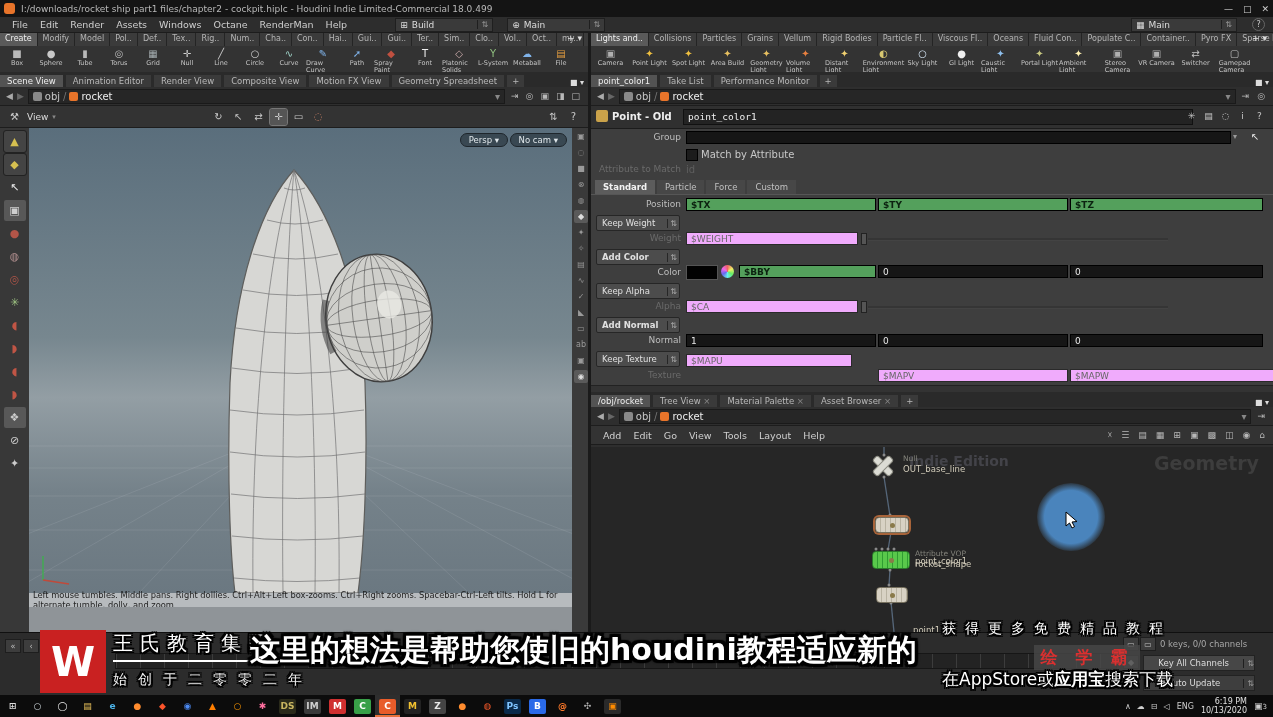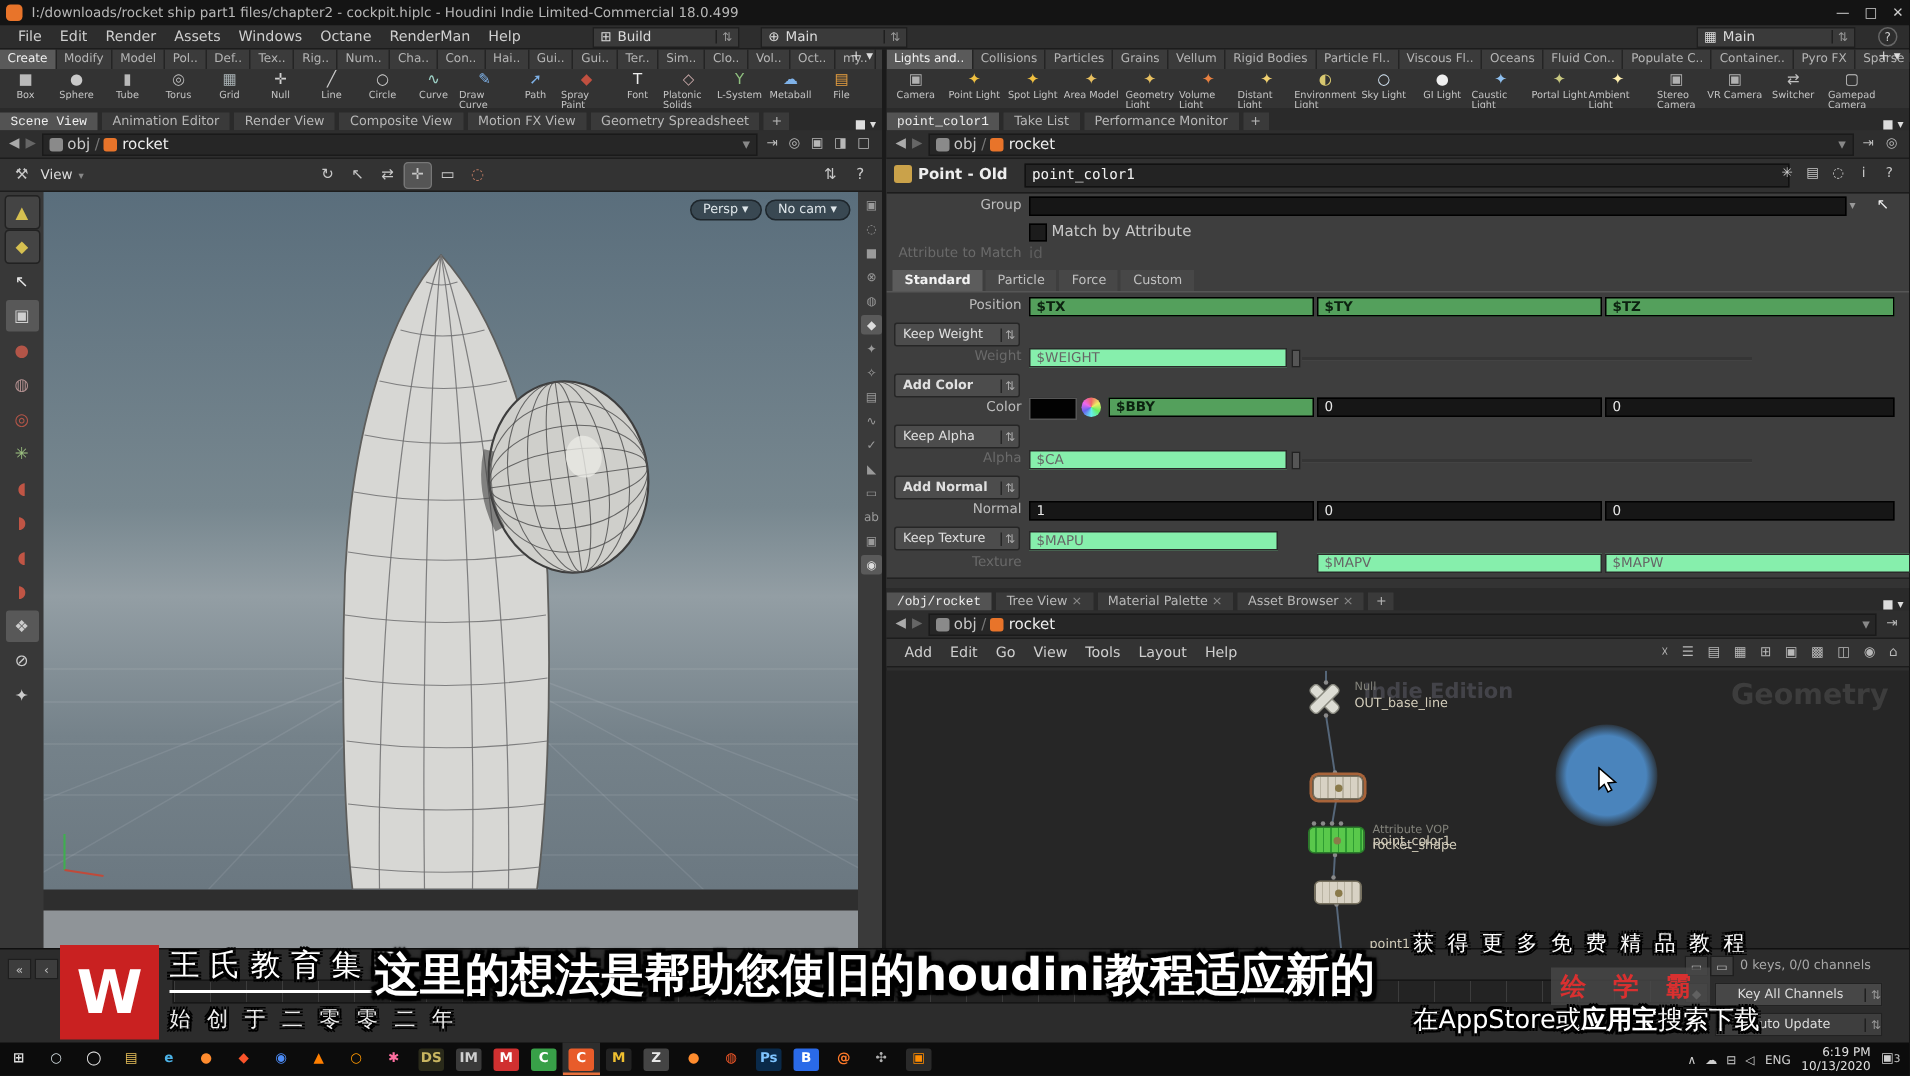--- a/index.html
+++ b/index.html
@@ -25,21 +25,21 @@
   .tab{background:#3b3b3b;color:#b5b5b5;font-size:8px;padding:1px 5px;margin-right:1px;white-space:nowrap;}
   .tab.sel{background:#5a5a5a;color:#f0f0f0;}
   .tab-more{color:#ddd;font-size:9px;padding:0 4px;}
   .toolrow{display:flex;height:26px;align-items:flex-start;overflow:hidden;padding-top:1px;}
   .tool{display:flex;flex-direction:column;align-items:center;flex:0 0 auto;color:#c4c4c4;}
   .ticon{height:13px;display:flex;align-items:center;justify-content:center;font-size:10px;}
   .tlabel{font-size:6.5px;line-height:6.5px;white-space:pre-line;}
   
   .ptabrow{top:72px;height:15px;background:#2a2a2a;display:flex;align-items:flex-end;overflow:hidden;}
   .ptab{background:#3a3a3a;color:#b8b8b8;font-size:8.5px;padding:1px 7px;margin-right:3px;white-space:nowrap;}
-  .ptab.sel{background:#535353;color:#eee;font-family:Liberation Mono, monospace;}
+  .ptab.sel{background:#535353;color:#eee;}
   .ptab-right{margin-left:auto;color:#ddd;font-size:8px;padding-right:4px;}
   
   .pathbar{height:19px;background:#2e2e2e;border-bottom:1px solid #1d1d1d;display:flex;align-items:center;
            gap:4px;padding:0 6px;box-sizing:border-box;}
   .navarr{color:#aaa;font-size:9px;}
   .crumb{display:flex;align-items:center;gap:3px;background:#262626;border:1px solid #1a1a1a;
          height:13px;padding:0 4px;flex:1;}
   .ci{width:9px;height:9px;border-radius:2px;display:inline-block;}
   .pb-ico{color:#b8b8b8;font-size:9px;padding:0 2px;}
   
@@ -62,21 +62,21 @@
            font-size:8.5px;padding:1px 8px;}
   .helpstrip{background:#b7bbbe;color:#1f1f1f;font-size:8.3px;display:flex;align-items:center;padding:0 4px;box-sizing:border-box;}
   .botstrip{background:#8f9498;}
   
   .param{background:#3e3e3e;overflow:hidden;}
   .plabel{position:absolute;width:90px;text-align:right;color:#bdbdbd;font-size:9px;}
   .plabel.dim{color:#6a6a6a;}
   .pfield{position:absolute;height:13px;background:#161616;border:1px solid #000;color:#e8e8e8;
           font-size:9px;line-height:13px;padding:0 4px;box-sizing:border-box;white-space:nowrap;overflow:hidden;}
   .pfield.green{background:#54a05c;color:#0c2210;font-weight:bold;}
-  .pfield.dis{background:#86efac;border-color:#2a2a2a;color:#666;}
+  .pfield.dis{background:#f0abfc;border-color:#2a2a2a;color:#666;}
   .menubtn{position:absolute;height:14px;background:#4c4c4c;border:1px solid #262626;border-radius:2px;
            color:#e0e0e0;font-size:8.5px;display:flex;align-items:center;}
   .menubtn .mb-l{padding:0 5px;flex:1;white-space:nowrap;}
   .menubtn .mb-s{border-left:1px solid #262626;width:11px;text-align:center;color:#aaa;font-size:8px;}
   .ftab{background:#474747;color:#c0c0c0;font-size:8.5px;padding:2px 8px;margin-right:2px;}
   .ftab.sel{background:#5c5c5c;color:#f2f2f2;font-weight:bold;}
   .rail{position:absolute;height:2px;background:#2a2a2a;border-bottom:1px solid #4c4c4c;}
   .handle{position:absolute;width:4px;height:10px;background:#777;border:1px solid #222;}
   .hicon{width:15px;height:14px;display:flex;align-items:center;justify-content:center;color:#c8c8c8;font-size:9px;}
   .chk{width:10px;height:10px;background:#1c1c1c;border:1px solid #000;display:inline-block;}
@@ -304,21 +304,21 @@
         <span class="tlabel">Point Light</span>
         </span>
 
       <span class="tool" style="width:39px">
         <span class="ticon" style="color: rgb(240, 192, 64);">✦</span>
         <span class="tlabel">Spot Light</span>
         </span>
 
       <span class="tool" style="width:39px">
         <span class="ticon" style="color: rgb(232, 192, 96);">✦</span>
-        <span class="tlabel">Area Model</span>
+        <span class="tlabel">Area Build</span>
         </span>
 
       <span class="tool" style="width:39px">
         <span class="ticon" style="color: rgb(232, 192, 96);">✦</span>
         <span class="tlabel">Geometry
 Light</span>
         </span>
 
       <span class="tool" style="width:39px">
         <span class="ticon" style="color: rgb(232, 128, 64);">✦</span>
@@ -517,20 +517,21 @@
         </g>
 
         <g>
           <line x1="14" y1="452" x2="14" y2="428" stroke="#3fae4f" stroke-width="1.4"></line>
           <line x1="14" y1="452" x2="40" y2="456" stroke="#c04a3a" stroke-width="1.4"></line>
         </g>
       </svg>
       <span class="abs campill" style="right:64px;top:5px">Persp ▾</span>
       <span class="abs campill" style="right:5px;top:5px">No cam ▾</span>
     </div>
+    <div class="abs helpstrip" style="left:29px;top:506px;width:543px;height:14px">Left mouse tumbles. Middle pans. Right dollies. Ctrl+Alt+Left box-zooms. Ctrl+Right zooms. Spacebar-Ctrl-Left tilts. Hold L for alternate tumble, dolly, and zoom.</div>
     <div class="abs botstrip" style="left:29px;top:520px;width:543px;height:25px"></div>
     <div class="abs iconcol" style="left:572px;top:41px;width:18px;height:504px">
         <span class="ri">▣</span>
         <span class="ri">◌</span>
         <span class="ri">■</span>
         <span class="ri">⊗</span>
         <span class="ri">◍</span>
         <span class="ri sel">◆</span>
         <span class="ri">✦</span>
         <span class="ri">✧</span>

